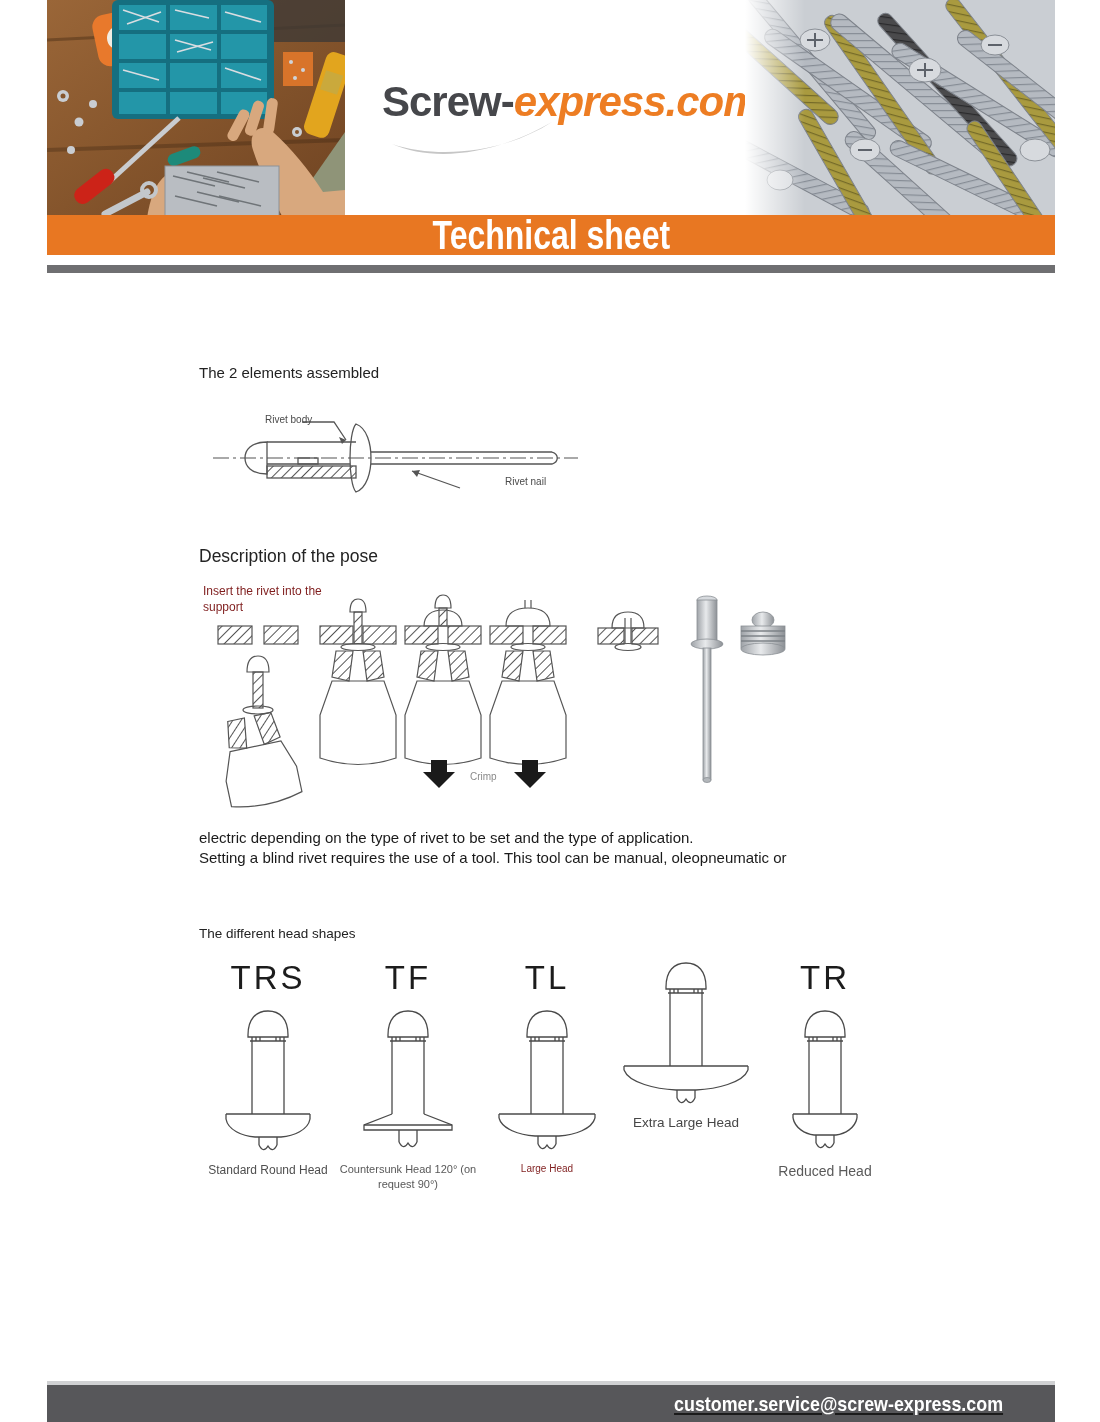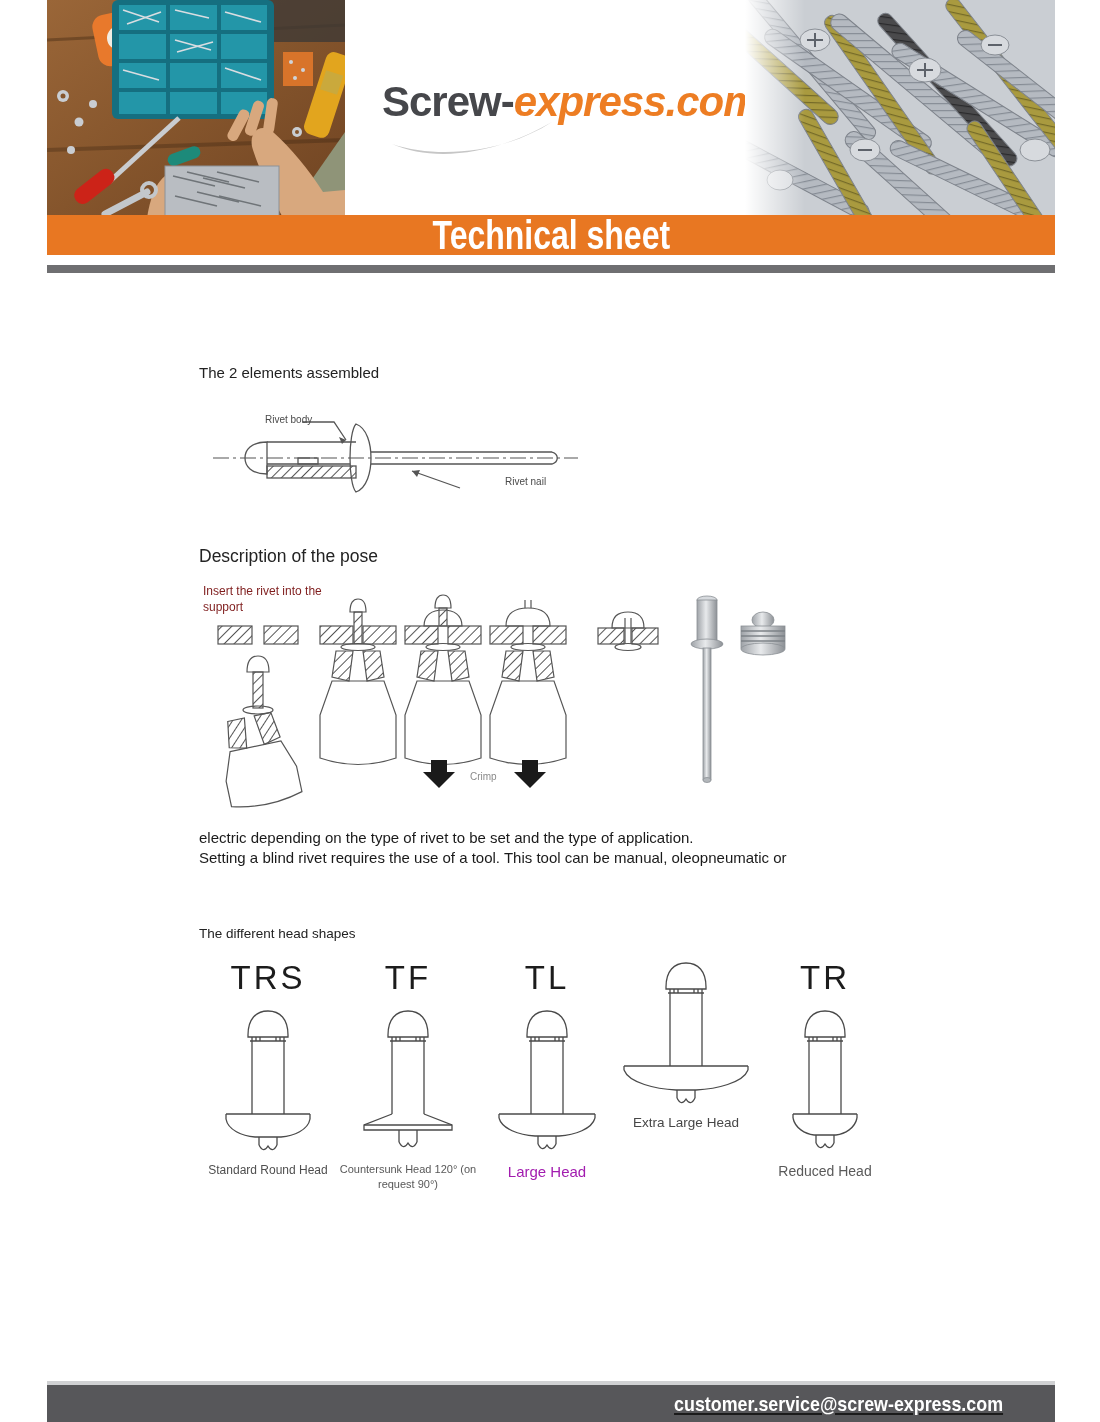--- a/index.html
+++ b/index.html
@@ -33,21 +33,21 @@
   #para div{white-space:nowrap;}
 
   
   .figure{position:absolute;top:956px;width:140px;text-align:center;}
   .fig-code{font-size:33px;letter-spacing:3px;color:#1c1c1c;line-height:44px;height:48px;}
   .fig-code.sm{font-size:19px;letter-spacing:1px;line-height:44px;}
   .fig-svg{width:140px;height:150px;display:block;}
   .fig-cap{margin-top:8px;line-height:1.35;}
   .cap0{font-size:12px;color:#4f4f4f;}
   .cap1{font-size:11px;color:#585858;}
-  .cap2{font-size:15px;color:#a21caf;}
+  .cap2{font-size:10px;color:#7f1d1d;}
   .cap3{font-size:13.5px;color:#474747;}
   .cap4{font-size:14px;color:#5a5a5a;}
 
   
   #footer-line{left:47px;top:1381px;width:1008px;height:4px;background:#d0d1d3;}
   #footer{left:47px;top:1385px;width:1008px;height:37px;background:#57575a;
           display:flex;align-items:center;justify-content:flex-end;text-decoration:underline;}
   #footer .e{color:#fff;font-weight:bold;font-size:21px;margin-right:52px;
              transform:scaleX(0.85);transform-origin:right center;}
 </style>

